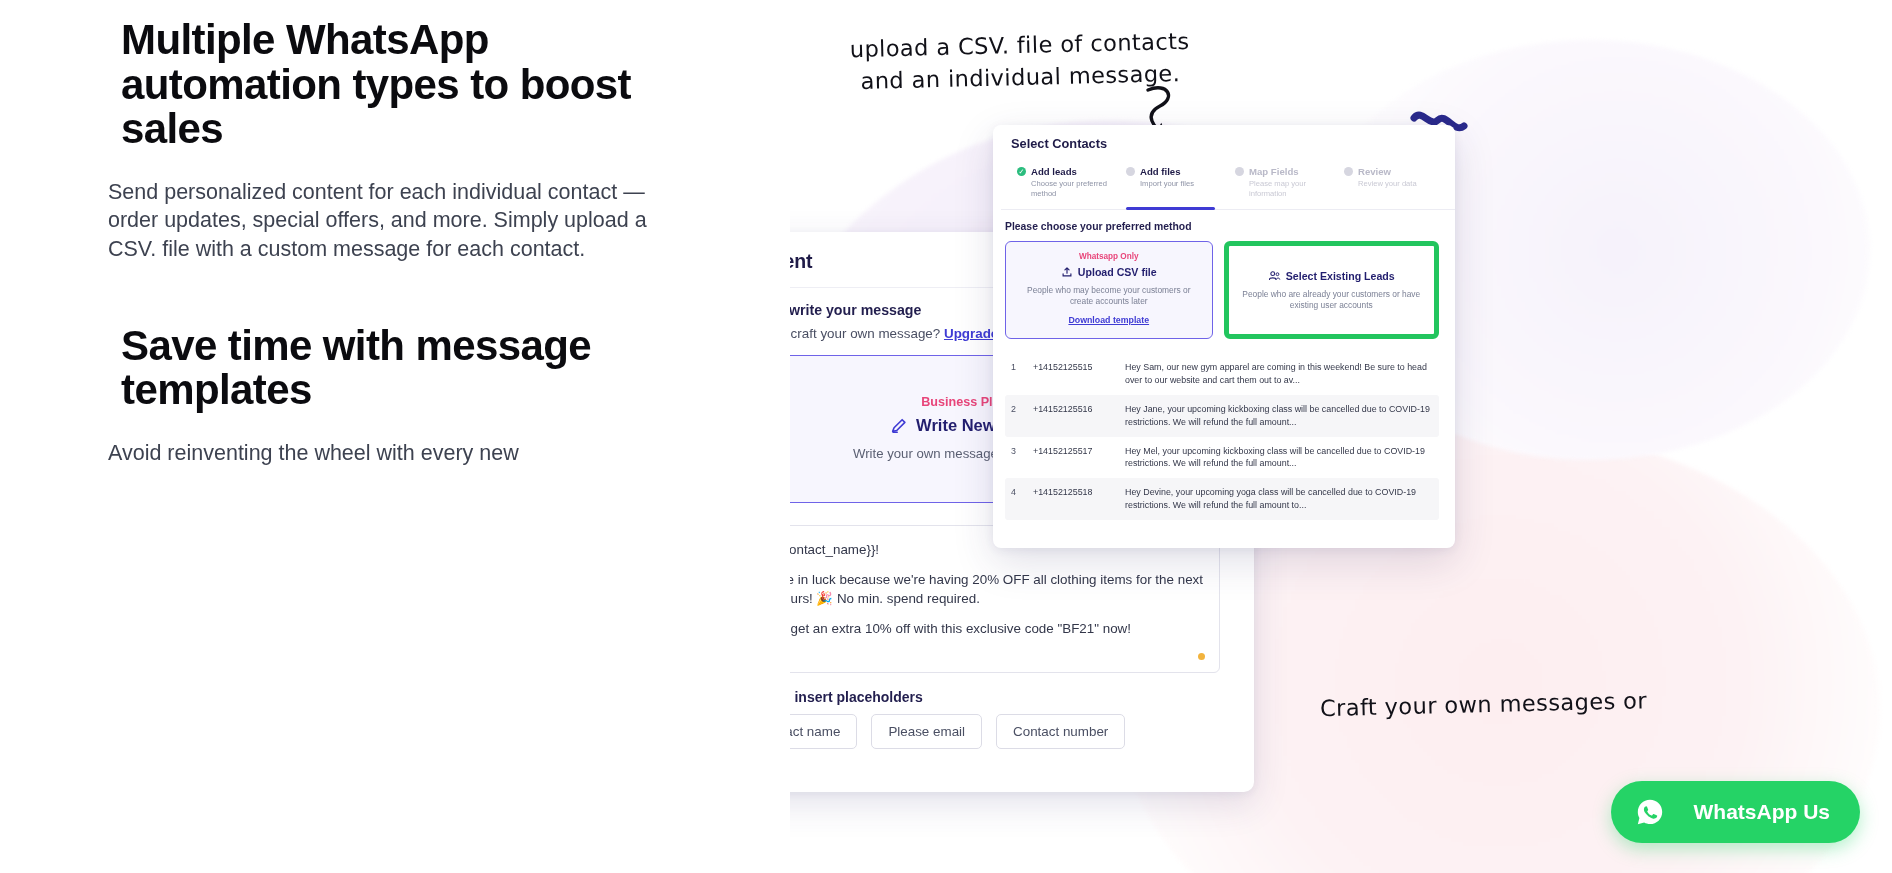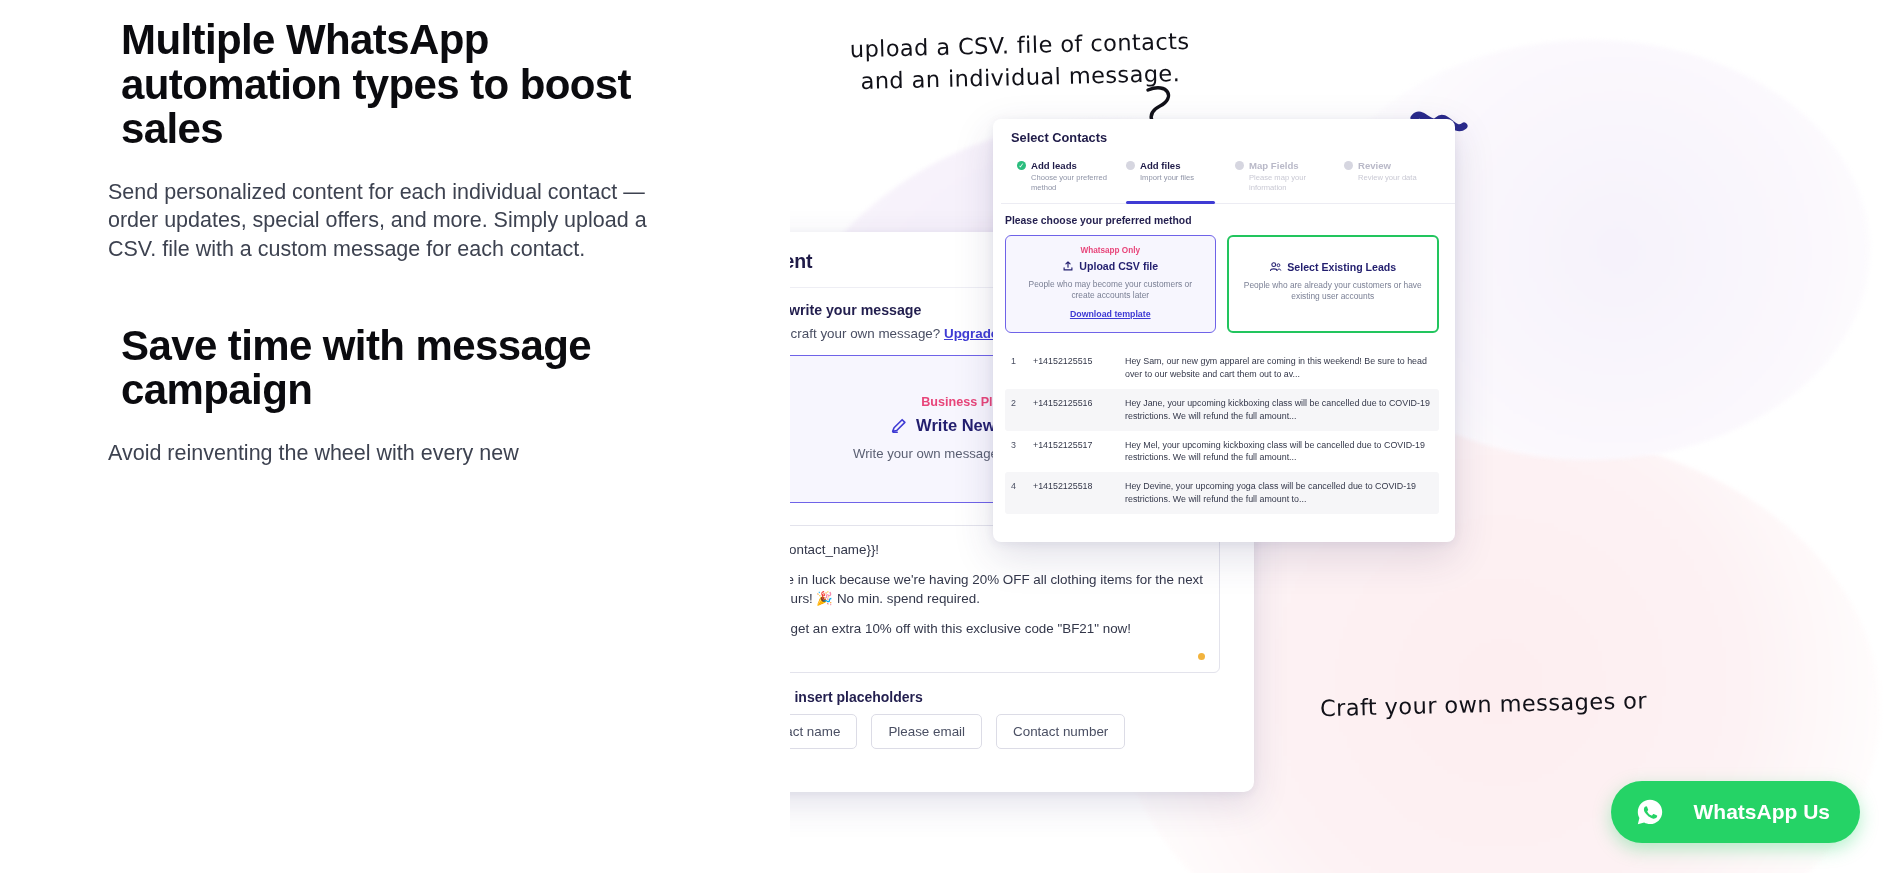--- a/index.html
+++ b/index.html
@@ -127,21 +127,21 @@
   .ph-chip {
     border: 1px solid #dcdce6; border-radius: 5px;
     background: #fff; padding: 9px 16px;
     font-size: 13.4px; color: #4a4f63;
     white-space: nowrap;
   }
 
   
   .contacts-card {
     position: absolute;
-    left: 203px; top: 119px;
+    left: 203px; top: 125px;
     width: 462px; height: 423px;
     background: #ffffff;
     border-radius: 8px;
     box-shadow: 0 14px 40px rgba(55,45,100,0.15), 0 2px 10px rgba(55,45,100,0.08);
     overflow: hidden;
     z-index: 20;
   }
   .sc-head {
     padding: 11px 0 9px 18px;
     font-size: 12.8px; font-weight: 700; color: #1f1b48;
@@ -162,21 +162,21 @@
   .step-desc { font-size: 7.6px; color: #8e93a6; margin-top: 2px; line-height: 1.3; padding-left: 14px; max-width: 92px; }
   .step.muted .step-desc { color: #c9c9d4; }
   .step.active::after {
     content: ""; position: absolute; left: 0; right: 8px; bottom: -11px;
     height: 2.4px; background: #3f3bd4; border-radius: 2px;
   }
   .sc-body { padding: 11px 16px 0 12px; }
   .sc-label { font-size: 10.4px; font-weight: 700; color: #221e4e; margin-bottom: 9px; }
   .method-row { display: flex; gap: 11px; }
   .method {
-    flex: 1; border: 2px solid #22c55e; border-radius: 6px;
+    flex: 1; border: 5px solid #22c55e; border-radius: 6px;
     padding: 10px 10px 11px 10px; text-align: center; background: #fff;
   }
   .method.selected { border: 1.4px solid #6f63e8; background: #f7f6fe; }
   .m-tag { font-size: 8.2px; font-weight: 700; color: #e8457a; margin-bottom: 5px; }
   .m-title { font-size: 10.6px; font-weight: 700; color: #221e6e; display: flex; align-items: center; justify-content: center; gap: 5px; }
   .m-desc { font-size: 8.4px; color: #7b8095; margin-top: 7px; line-height: 1.38; }
   .m-link { font-size: 8.8px; font-weight: 700; color: #3f3bd4; text-decoration: underline; margin-top: 7px; display: inline-block; }
   .rows { margin-top: 14px; }
   .crow { display: flex; padding: 8px 6px 8px 6px; font-size: 8.9px; color: #34384a; line-height: 1.45; }
   .crow.alt { background: #f6f6f8; border-radius: 3px; }
@@ -210,21 +210,21 @@
       <div class="gap-a"></div>
       <p class="para">Send personalized content for each individual contact — order updates, special offers, and more. Simply upload a CSV. file with a custom message for each contact.</p>
     </div>
 
     <div class="gap-b"></div>
 
 
     <div class="gap-d"></div>
 
     <div class="h-block">
-      <h2 class="heading">Save time with message campaign</h2>
+      <h2 class="heading">Save time with message templates</h2>
       <div class="gap-e"></div>
       <p class="para">Avoid reinventing the wheel with every new</p>
     </div>
 
   </div>
 
   <div class="showcase">
 
     <div class="bg-blob blob-1"></div>
     <div class="bg-blob blob-2"></div>

